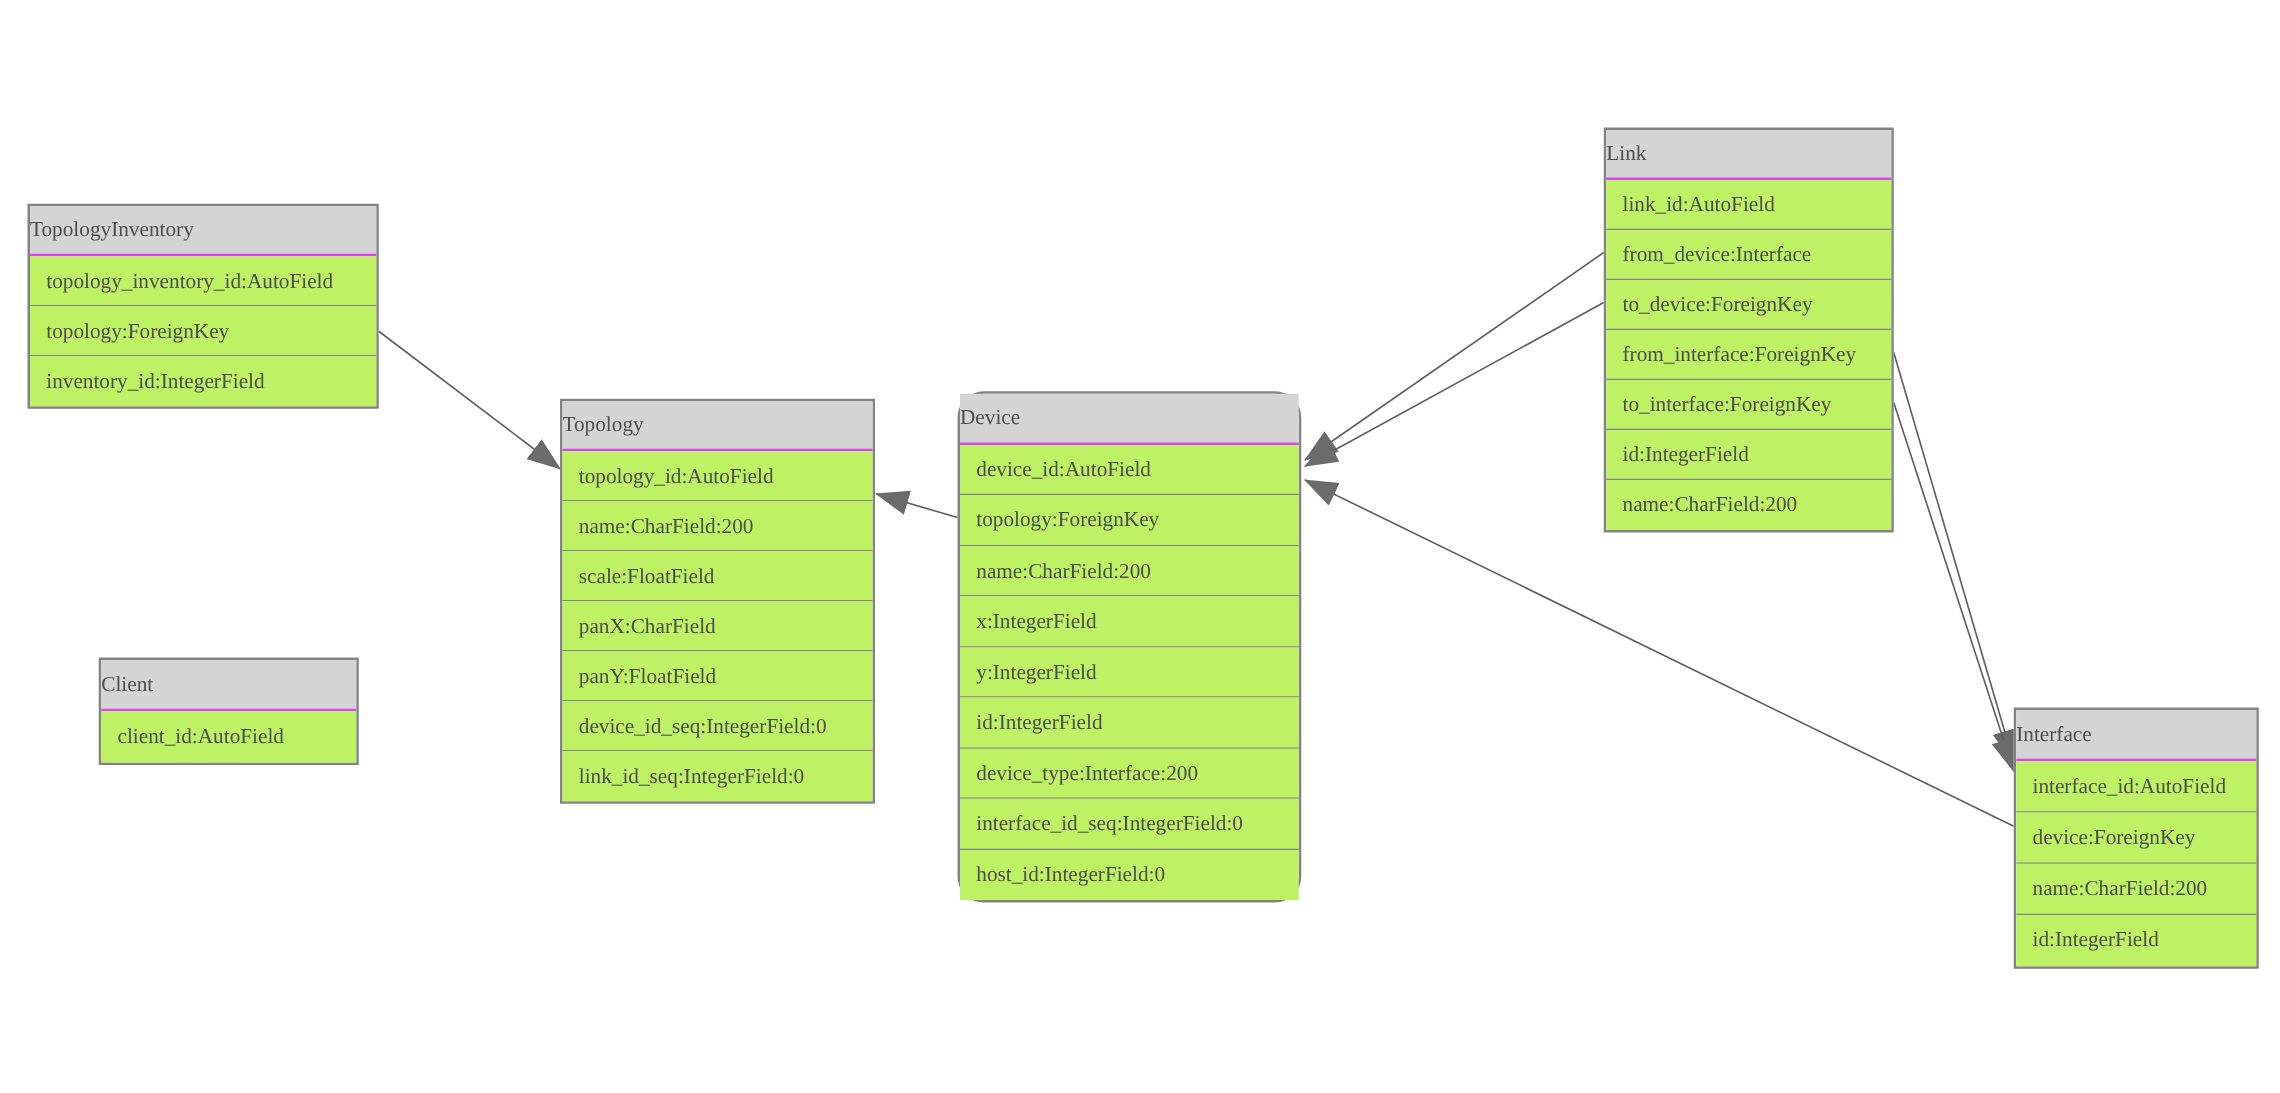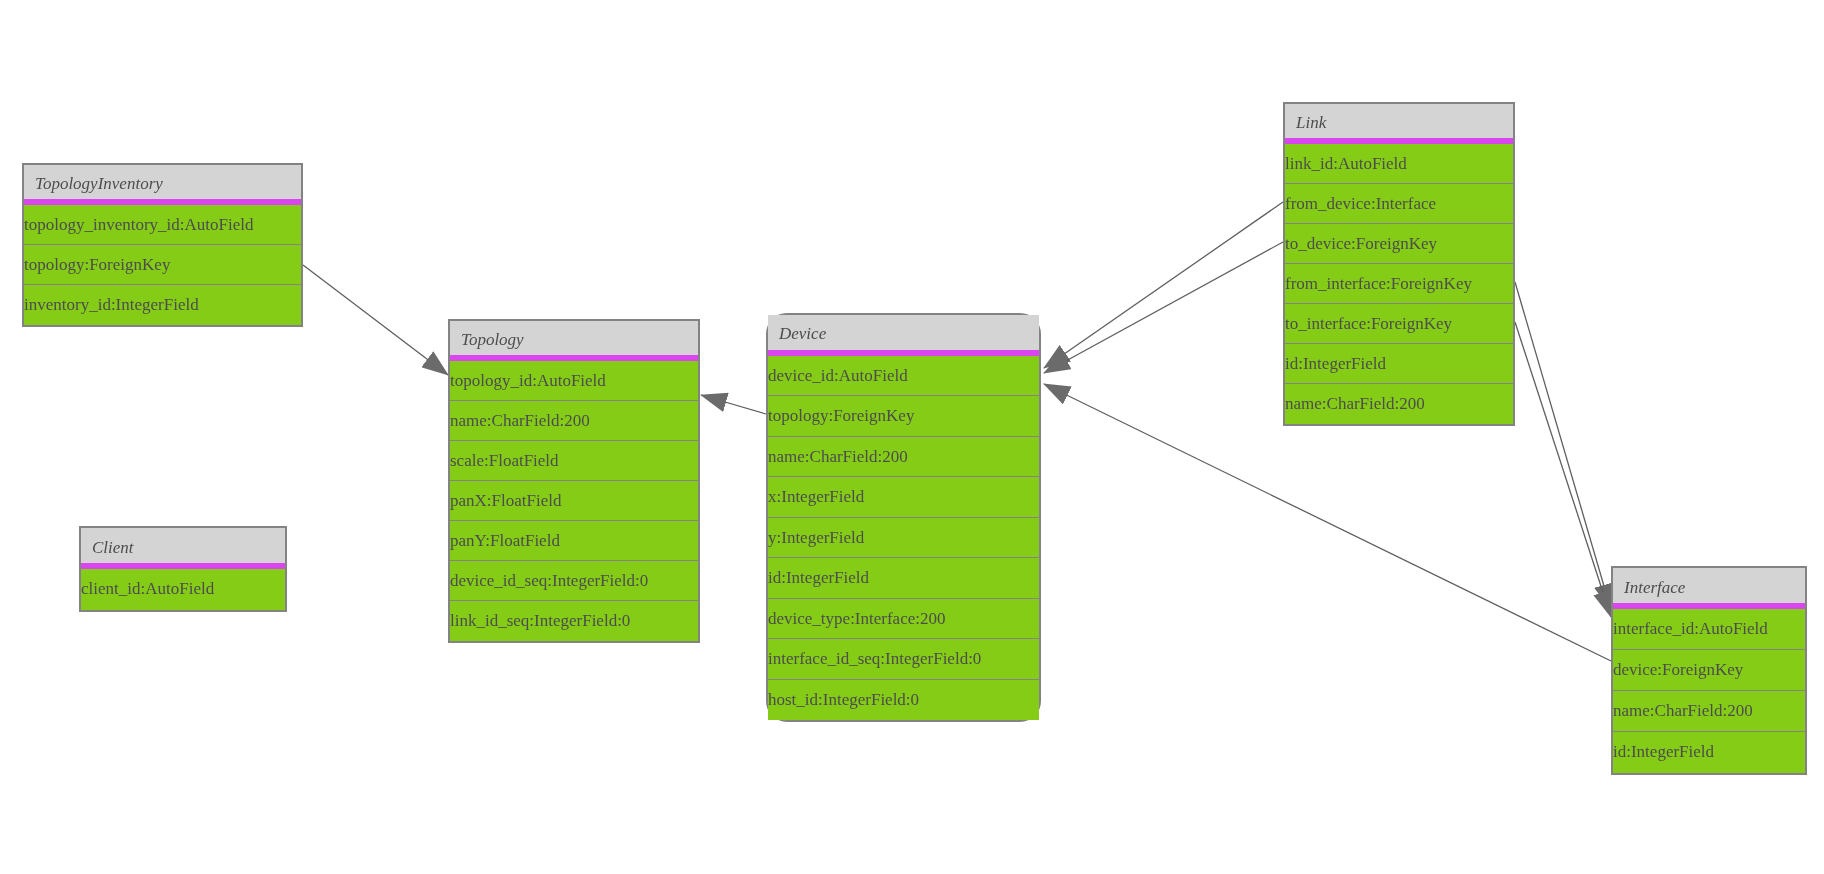--- a/index.html
+++ b/index.html
@@ -28,35 +28,34 @@
     background: #ffffff;
     border: 2px solid #838383;
     color: #4d4d4d;
     font-size: 17px;
   }
   .ehead {
     box-sizing: border-box;
     height: var(--rh, 40px);
     line-height: calc(var(--rh, 40px) - 2px);
     background: #d4d4d4;
-    border-bottom: 6px solid #d946ef;
-    padding: 0 11px;
+    border-bottom: 2px solid #d946ef;
+    padding: 0 0;
     white-space: nowrap;
     overflow: hidden;
-    font-style: italic;
   }
   .erow {
     box-sizing: border-box;
     height: var(--rh, 40px);
     line-height: calc(var(--rh, 40px) - 1px);
     border-bottom: 1px solid #838383;
-    padding: 0 0;
+    padding: 0 13px;
     white-space: nowrap;
     overflow: hidden;
-    background: #84cc16;
+    background: #bef264;
   }
   .erow:last-child {
     border-bottom: none;
   }
   line.edge {
     stroke: #5f5f5f;
     stroke-width: 1.3;
     fill: none;
   }
 </style>
@@ -85,21 +84,21 @@
     <div class="erow">topology_inventory_id:AutoField</div>
     <div class="erow">topology:ForeignKey</div>
     <div class="erow">inventory_id:IntegerField</div>
   </div>
 
   <div class="entity" style="left:448px; top:319px; width:252px; --rh:40px;">
     <div class="ehead">Topology</div>
     <div class="erow">topology_id:AutoField</div>
     <div class="erow">name:CharField:200</div>
     <div class="erow">scale:FloatField</div>
-    <div class="erow">panX:FloatField</div>
+    <div class="erow">panX:CharField</div>
     <div class="erow">panY:FloatField</div>
     <div class="erow">device_id_seq:IntegerField:0</div>
     <div class="erow">link_id_seq:IntegerField:0</div>
   </div>
 
   <div class="entity" style="left:79px; top:526px; width:208px; --rh:41px;">
     <div class="ehead">Client</div>
     <div class="erow">client_id:AutoField</div>
   </div>
 

